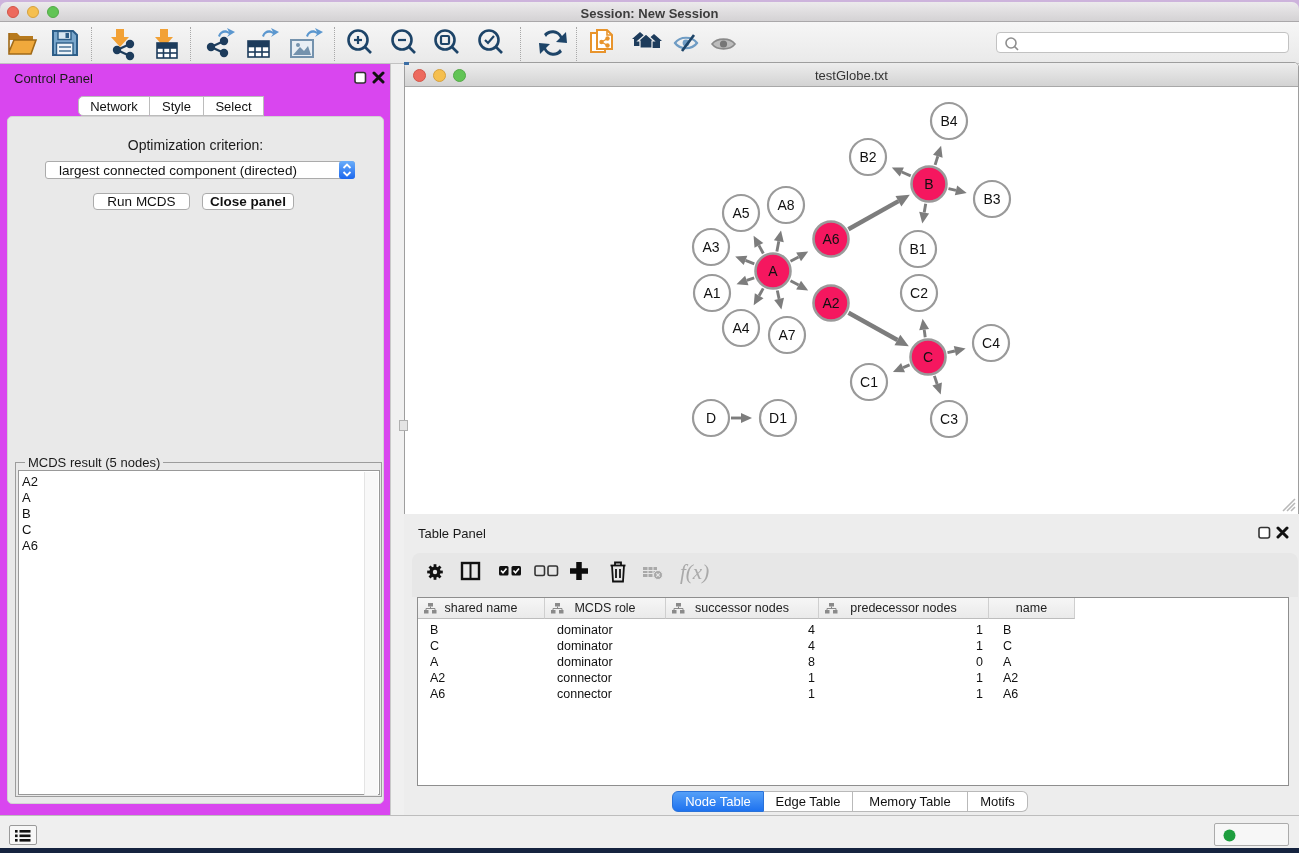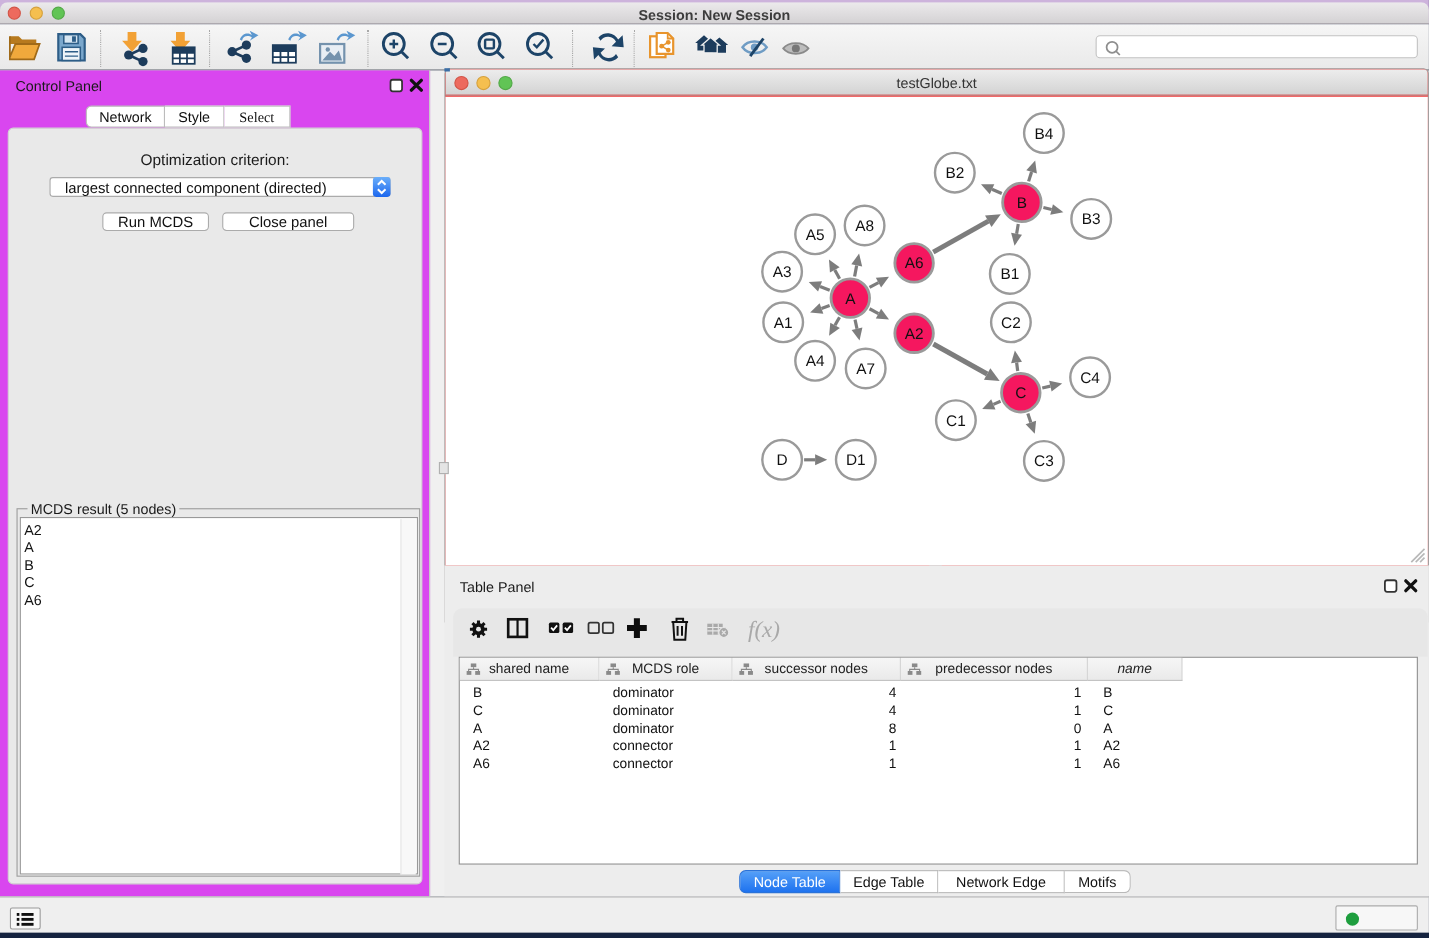--- a/index.html
+++ b/index.html
@@ -35,21 +35,21 @@
 .btn { position:absolute; top:76px; height:17px; background:#fff; border:1px solid #ababab;
   border-radius:4px; font-size:13.5px; text-align:center; line-height:16px; color:#111; }
 .grp { left:7px; top:345px; width:367px; height:335px; border:1px solid #9c9c9c; }
 .grplegend { position:absolute; left:9px; top:-8px; background:#e9e9e9; padding:0 3px;
   font-size:13px; color:#1a1a1a; }
 .lst { position:absolute; left:2px; top:7px; width:362px; height:325px; background:#fff;
   border:1px solid #999; font-size:13px; color:#111; }
 .lst div.it { padding-left:3px; height:16px; line-height:16px; }
 .lscroll { position:absolute; right:1px; top:1px; width:14px; height:323px;
   background:#f8f8f8; border-left:1px solid #e4e4e4; }
-.frame { left:404px; top:62px; width:895px; height:504px; background:#ef4444;
+.frame { left:404px; top:62px; width:895px; height:504px; background:#ffffff;
   border:1px solid #9e9e9e; border-radius:5px 5px 0 0; }
 .ftitle { position:absolute; left:0; top:0; width:100%; height:24px;
   background:linear-gradient(#ededed,#d3d3d3); border-bottom:1px solid #a8a8a8;
   border-radius:4px 4px 0 0; }
 .ftl { position:absolute; border-radius:50%; width:13px; height:13px; top:6px; }
 .fttext { position:absolute; width:100%; text-align:center; top:5px; font-size:13px; color:#333; }
 .fcontent { position:absolute; left:0; top:25px; width:893px; height:426px; background:#fff; }
 .tpanel { left:404px; top:514px; width:895px; height:301px; background:#ededed; }
 .tptitle { position:absolute; left:14px; top:12px; font-size:13px; color:#1a1a1a; }
 .tptool { position:absolute; left:8px; top:39px; width:886px; height:44px;
@@ -229,36 +229,36 @@
 <div class="abs main"></div>
 <div class="abs cpanel">
   <div class="abs cptitle">Control Panel</div>
   <svg width="40" height="16" style="left:352px;top:7px;">
     <rect x="3" y="1.5" width="10.5" height="10.5" rx="2" fill="#fff" stroke="#333" stroke-width="1.6"></rect>
     <path d="M22 2 L31 11 M31 2 L22 11" stroke="#111" stroke-width="3" stroke-linecap="round"></path>
   </svg>
   <div class="abs tabrow">
     <div class="tab" style="left:0;width:72px;border-radius:5px 0 0 5px;">Network</div>
     <div class="tab" style="left:72px;width:54px;border-left:none;">Style</div>
-    <div class="tab" style="left:126px;width:60px;border-left:none;font-family:Liberation Serif, serif;">Select</div>
+    <div class="tab" style="left:126px;width:60px;border-left:none;">Select</div>
     <div class="tab tabsel" style="left:186px;width:58px;border-radius:0 5px 5px 0;border-left:none;">MCDS</div>
   </div>
   <div class="abs cbody">
     <div class="abs optlabel">Optimization criterion:</div>
     <div class="abs combo">
       <div style="position:absolute;left:13px;top:1px;">largest connected component (directed)</div>
       <div class="spin" style="position:absolute;">
         <svg width="16" height="18">
             <path d="M4.5 7 L8 3.5 L11.5 7" fill="none" stroke="#fff" stroke-width="1.8"></path>
             <path d="M4.5 11 L8 14.5 L11.5 11" fill="none" stroke="#fff" stroke-width="1.8"></path>
           </svg>
       </div>
     </div>
     <div class="btn" style="left:85px;width:97px;">Run MCDS</div>
-    <div class="btn" style="left:194px;width:120px;">Close panel</div>
+    <div class="btn" style="left:194px;width:92px;font-weight:bold;">Close panel</div>
     <div class="abs grp">
       <div class="grplegend">MCDS result (5 nodes)</div>
       <div class="lst">
         <div class="it" style="margin-top:3px;">A2</div>
           <div class="it">A</div>
           <div class="it">B</div>
           <div class="it">C</div>
           <div class="it">A6</div>
         <div class="lscroll"></div>
       </div>
@@ -464,21 +464,21 @@
       <div class="thead" style="left:401px;width:170px;"><svg width="13" height="12" style="left:6px;top:5px;">
           <g fill="#8a8a8a">
             <rect x="4" y="0" width="5" height="3.5"></rect>
             <rect x="0" y="7" width="4.5" height="3.5"></rect>
             <rect x="8" y="7" width="4.5" height="3.5"></rect>
           </g>
           <g stroke="#8a8a8a" stroke-width="1" fill="none">
             <path d="M6.5 3.5 L6.5 5.5 M2 7 L2 5.5 L11 5.5 L11 7"></path>
           </g>
         </svg>predecessor nodes</div>
-      <div class="thead" style="left:571px;width:86px;font-style:italic;">name</div>
+      <div class="thead" style="left:571px;width:86px;">name</div>
       <div class="trow" style="left:12px;top:24px;width:100px;">B</div>
       <div class="trow" style="left:139px;top:24px;width:100px;">dominator</div>
       <div class="trow num" style="left:300px;top:24px;width:97px;">4</div>
       <div class="trow num" style="left:480px;top:24px;width:85px;">1</div>
       <div class="trow" style="left:585px;top:24px;width:60px;">B</div>
       <div class="trow" style="left:12px;top:40px;width:100px;">C</div>
       <div class="trow" style="left:139px;top:40px;width:100px;">dominator</div>
       <div class="trow num" style="left:300px;top:40px;width:97px;">4</div>
       <div class="trow num" style="left:480px;top:40px;width:85px;">1</div>
       <div class="trow" style="left:585px;top:40px;width:60px;">C</div>
@@ -494,21 +494,21 @@
       <div class="trow" style="left:585px;top:72px;width:60px;">A2</div>
       <div class="trow" style="left:12px;top:88px;width:100px;">A6</div>
       <div class="trow" style="left:139px;top:88px;width:100px;">connector</div>
       <div class="trow num" style="left:300px;top:88px;width:97px;">1</div>
       <div class="trow num" style="left:480px;top:88px;width:85px;">1</div>
       <div class="trow" style="left:585px;top:88px;width:60px;">A6</div>
     </div>
   <div class="btabs">
     <div class="btab btabsel" style="left:0;width:92px;border-radius:6px 0 0 6px;">Node Table</div>
     <div class="btab" style="left:92px;width:89px;border-left:none;">Edge Table</div>
-    <div class="btab" style="left:181px;width:115px;border-left:none;">Network Edge</div>
+    <div class="btab" style="left:181px;width:115px;border-left:none;">Memory Table</div>
     <div class="btab" style="left:296px;width:60px;border-radius:0 6px 6px 0;border-left:none;">Motifs</div>
   </div>
 </div>
 <div class="abs statusbar">
   <div class="lstbtn">
     <svg width="26" height="18" style="left:5px;top:3px;">
       <g fill="#111">
           <rect x="0" y="1" width="2.6" height="2.6"></rect>
           <rect x="0" y="5.5" width="2.6" height="2.6"></rect>
           <rect x="0" y="10" width="2.6" height="2.6"></rect>

